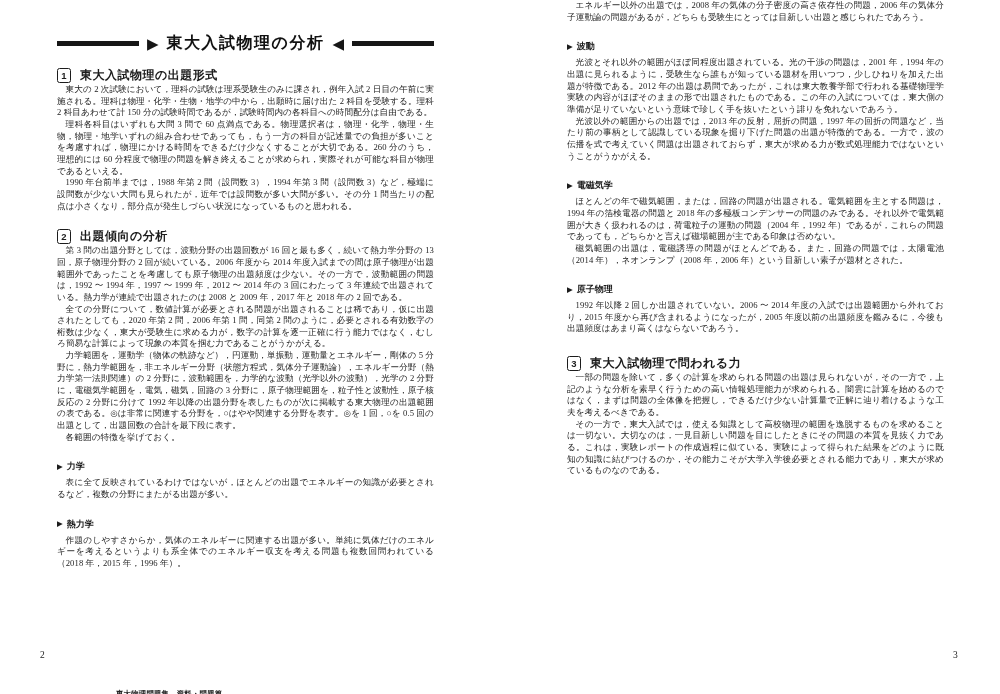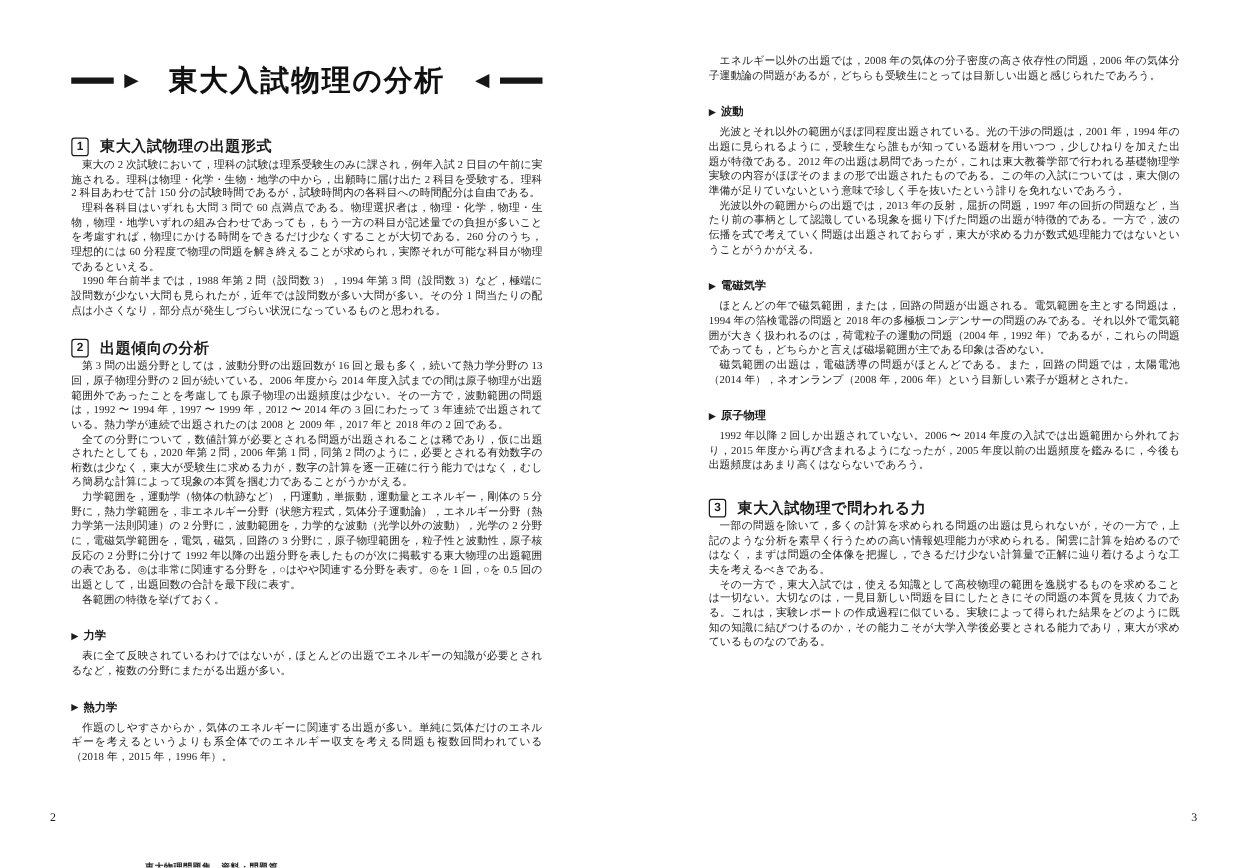--- a/index.html
+++ b/index.html
@@ -6,31 +6,31 @@
   body {
     width:1000px; height:694px;
     background:#ffffff;
     color:#1c1c1c;
     position:relative;
     overflow:hidden;
     font-family:"Liberation Serif","DejaVu Serif",serif;
   }
   .page { position:absolute; top:0; width:377px; }
   .page-left  { left:57px; }
-  .page-right { left:567px;margin-top:43px; }
+  .page-right { left:567px; }
 
   
   .title-banner {
     display:flex; align-items:center; margin-top:33px;
     font-family:"Liberation Sans","DejaVu Sans",sans-serif;
   }
   .title-rule { flex:1; height:4.5px; background:#161616; }
   .title-tri  { font-size:15px; line-height:1; padding:0 8px; color:#161616; }
   .chapter-title {
-    margin:16px; font-size:23px; font-weight:bold; letter-spacing:1.5px;
+    margin:0; font-size:16px; font-weight:bold; letter-spacing:1.5px;
     white-space:nowrap; color:#111;
   }
 
   
   .sec-heading {
     display:flex; align-items:center; gap:9px;
     font-family:"Liberation Sans","DejaVu Sans",sans-serif; font-weight:bold;
   }
   .sec-num {
     width:12px; height:13px; border:1.3px solid #1c1c1c; border-radius:2.5px;

